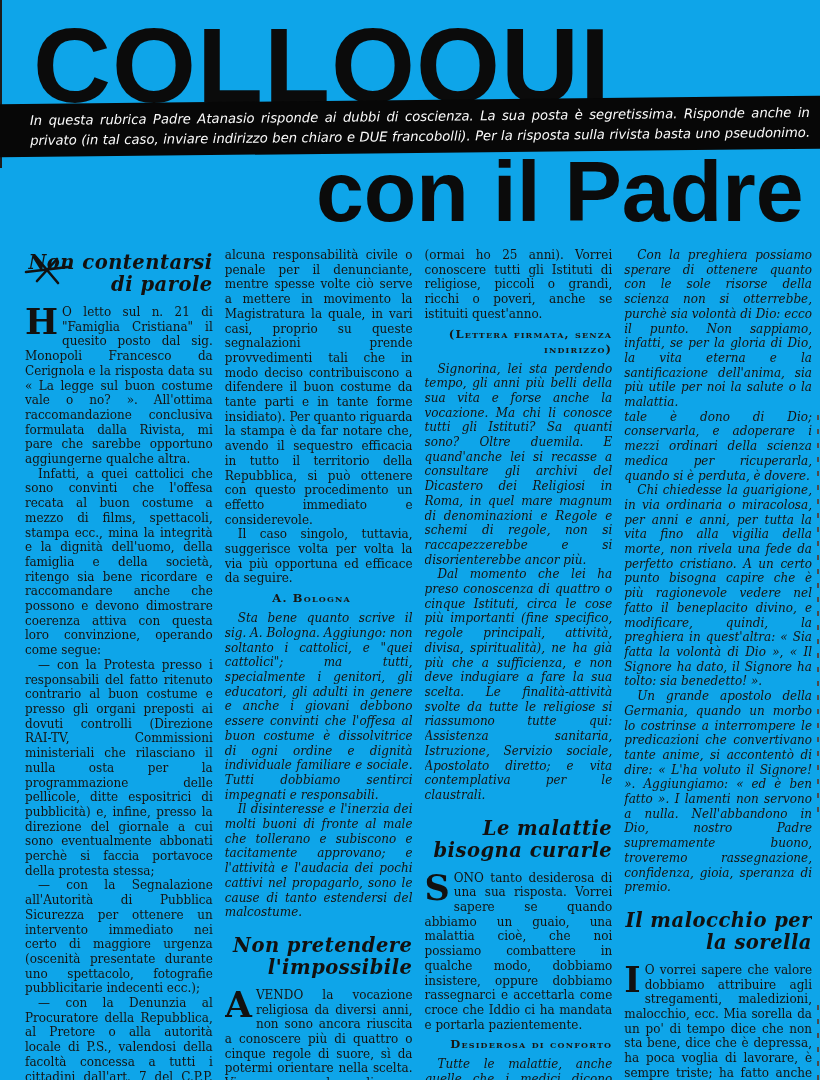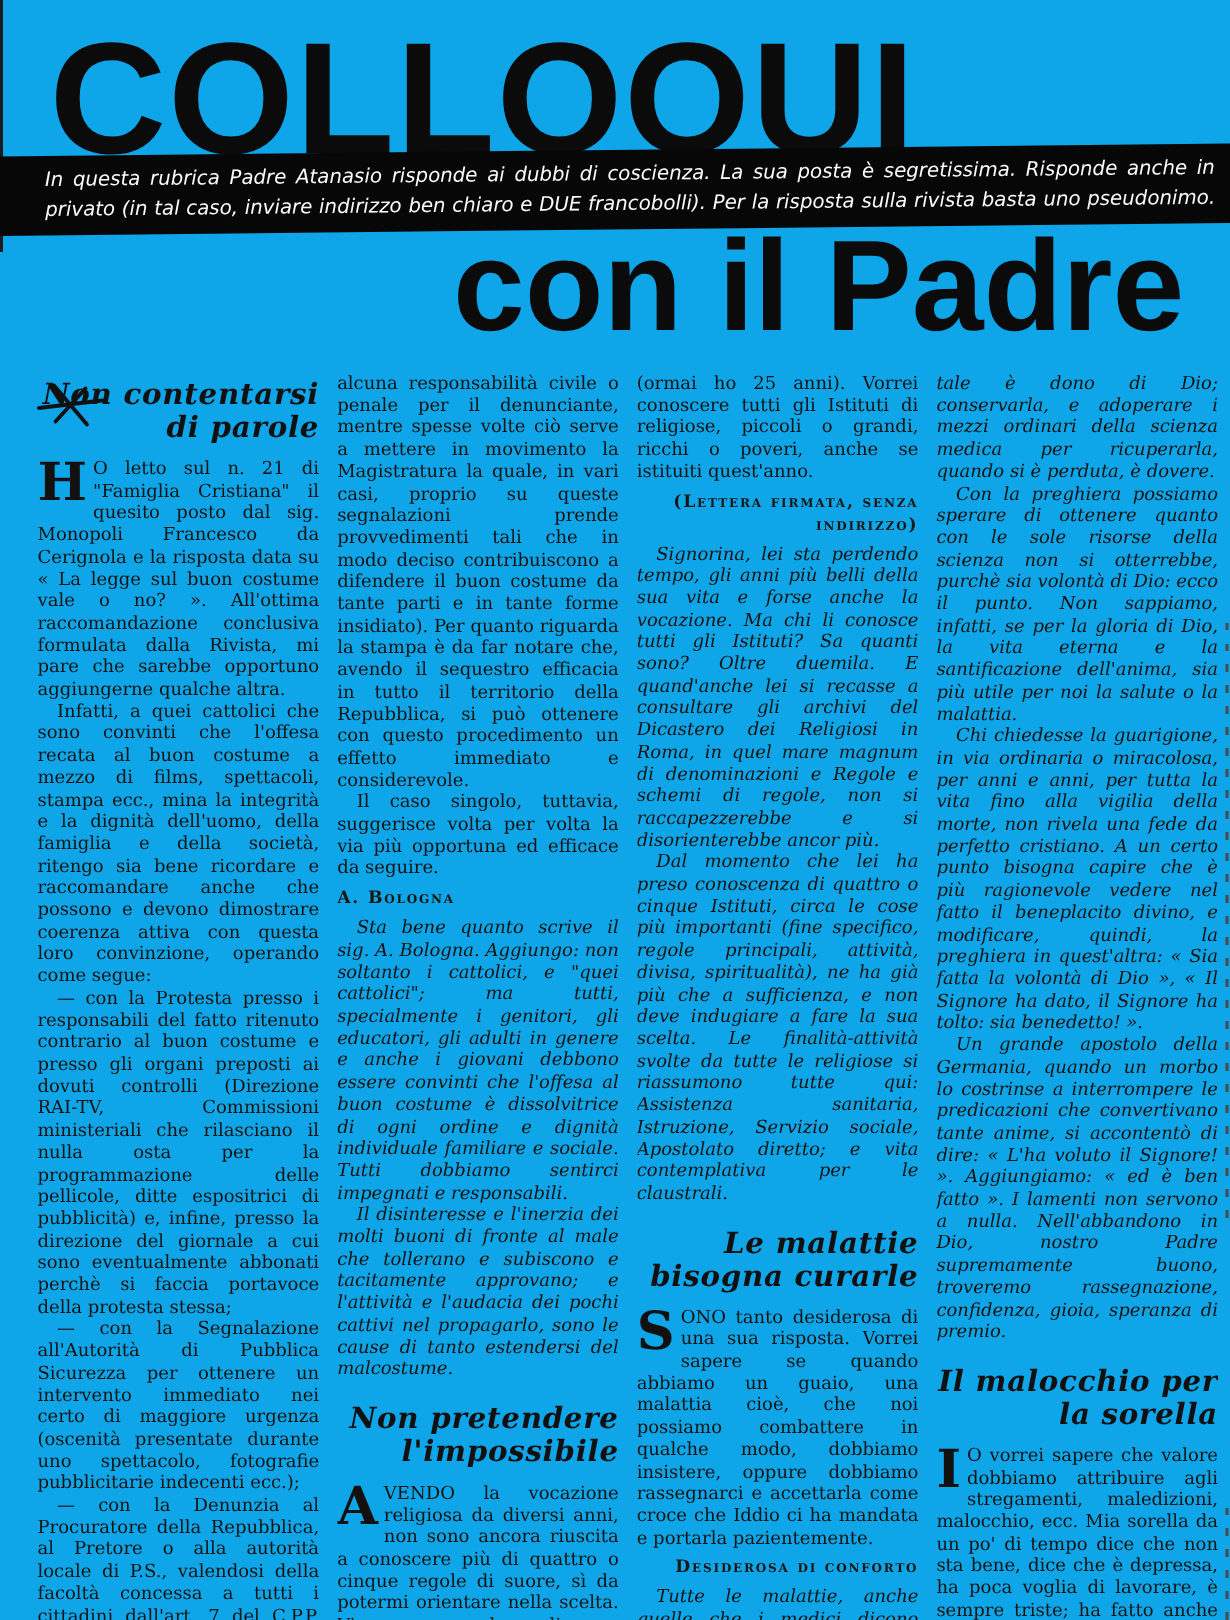--- a/index.html
+++ b/index.html
@@ -19,21 +19,21 @@
     position:absolute;left:-8px;top:100px;width:836px;height:53px;z-index:2;
     background:#070707;transform:rotate(-0.6deg);
     padding:7px 18px 0 38px;box-sizing:border-box;
   }
   .banner-line{
     font-family:"DejaVu Sans", sans-serif;font-style:italic;
     font-size:13.2px;line-height:19.5px;color:#fbfbfb;
     text-align:justify;text-align-last:justify;white-space:normal;
   }
   .headline-bottom{
-    position:absolute;left:302px;top:148px;z-index:1;
+    position:absolute;left:316px;top:148px;z-index:1;
     font-family:"Liberation Sans", sans-serif;font-weight:bold;
     font-size:86px;line-height:1;letter-spacing:0px;color:#0b0b0b;
     white-space:nowrap;
   }
   
   .columns{
     position:absolute;left:25px;top:248px;width:787px;height:832px;
     display:grid;grid-template-columns:repeat(4,1fr);column-gap:12px;
     overflow:hidden;
   }
@@ -51,21 +51,21 @@
   }
   .sec-heading.first{margin-top:4px;}
   .dropcap{
     float:left;font-weight:bold;font-size:35px;line-height:29px;
     padding:2px 4px 0 0;color:#121110;
   }
   .signature{
     font-size:11.5px;line-height:15px;font-variant:small-caps;
     letter-spacing:1.2px;font-weight:bold;margin:5px 0 5px 0;color:#1a1713;
   }
-  .sig-right{text-align:left;padding-right:14px;}
+  .sig-right{text-align:center;padding-right:14px;}
   .sig-center{text-align:right;}
   
   .pen-mark{position:absolute;left:24px;top:254px;z-index:3;}
   .edge-line-left{
     position:absolute;left:0;top:0;width:2px;height:168px;background:#1c1c1c;
   }
   .edge-dashes{
     position:absolute;right:1px;width:2px;
     background:repeating-linear-gradient(to bottom,#4a4a4a 0 5px,transparent 5px 14px);
   }
@@ -118,22 +118,22 @@
         <p class="body-para">(ormai ho 25 anni). Vorrei conoscere tutti gli Istituti di religiose, piccoli o grandi, ricchi o poveri, anche se istituiti quest'anno.</p>
         <div class="signature sig-center">(Lettera firmata, senza indirizzo)</div>
         <p class="body-para reply indent">Signorina, lei sta perdendo tempo, gli anni più belli della sua vita e forse anche la vocazione. Ma chi li conosce tutti gli Istituti? Sa quanti sono? Oltre duemila. E quand'anche lei si recasse a consultare gli archivi del Dicastero dei Religiosi in Roma, in quel mare magnum di denominazioni e Regole e schemi di regole, non si raccapezzerebbe e si disorienterebbe ancor più.</p>
         <p class="body-para reply indent">Dal momento che lei ha preso conoscenza di quattro o cinque Istituti, circa le cose più importanti (fine specifico, regole principali, attività, divisa, spiritualità), ne ha già più che a sufficienza, e non deve indugiare a fare la sua scelta. Le finalità-attività svolte da tutte le religiose si riassumono tutte qui: Assistenza sanitaria, Istruzione, Servizio sociale, Apostolato diretto; e vita contemplativa per le claustrali.</p>
         <h3 class="sec-heading">Le malattie bisogna curarle</h3>
         <p class="body-para dropcap-para"><span class="dropcap">S</span>ONO tanto desiderosa di una sua risposta. Vorrei sapere se quando abbiamo un guaio, una malattia cioè, che noi possiamo combattere in qualche modo, dobbiamo insistere, oppure dobbiamo rassegnarci e accettarla come croce che Iddio ci ha mandata e portarla pazientemente.</p>
         <div class="signature sig-center">Desiderosa di conforto</div>
         <p class="body-para reply indent">Tutte le malattie, anche quelle che i medici dicono inguaribili (ci crediamo), sono guaribili, eccetto l'ultima, per chi muore di malattia.</p>
       </div>
       <div class="col">
+        <p class="body-para reply indent">Con la preghiera possiamo sperare di ottenere quanto con le sole risorse della scienza non si otterrebbe, purchè sia volontà di Dio: ecco il punto. Non sappiamo, infatti, se per la gloria di Dio, la vita eterna e la santificazione dell'anima, sia più utile per noi la salute o la malattia.</p>
         <p class="body-para reply">tale è dono di Dio; conservarla, e adoperare i mezzi ordinari della scienza medica per ricuperarla, quando si è perduta, è dovere.</p>
-        <p class="body-para reply indent">Con la preghiera possiamo sperare di ottenere quanto con le sole risorse della scienza non si otterrebbe, purchè sia volontà di Dio: ecco il punto. Non sappiamo, infatti, se per la gloria di Dio, la vita eterna e la santificazione dell'anima, sia più utile per noi la salute o la malattia.</p>
         <p class="body-para reply indent">Chi chiedesse la guarigione, in via ordinaria o miracolosa, per anni e anni, per tutta la vita fino alla vigilia della morte, non rivela una fede da perfetto cristiano. A un certo punto bisogna capire che è più ragionevole vedere nel fatto il beneplacito divino, e modificare, quindi, la preghiera in quest'altra: « Sia fatta la volontà di Dio », « Il Signore ha dato, il Signore ha tolto: sia benedetto! ».</p>
         <p class="body-para reply indent">Un grande apostolo della Germania, quando un morbo lo costrinse a interrompere le predicazioni che convertivano tante anime, si accontentò di dire: « L'ha voluto il Signore! ». Aggiungiamo: « ed è ben fatto ». I lamenti non servono a nulla. Nell'abbandono in Dio, nostro Padre supremamente buono, troveremo rassegnazione, confidenza, gioia, speranza di premio.</p>
         <h3 class="sec-heading">Il malocchio per la sorella</h3>
         <p class="body-para dropcap-para"><span class="dropcap">I</span>O vorrei sapere che valore dobbiamo attribuire agli stregamenti, maledizioni, malocchio, ecc. Mia sorella da un po' di tempo dice che non sta bene, dice che è depressa, ha poca voglia di lavorare, è sempre triste; ha fatto anche un po' di cure, ma sembra con nessun risultato. In que-</p>
       </div>
     </div>
 
 </div>
 
 </body></html>

